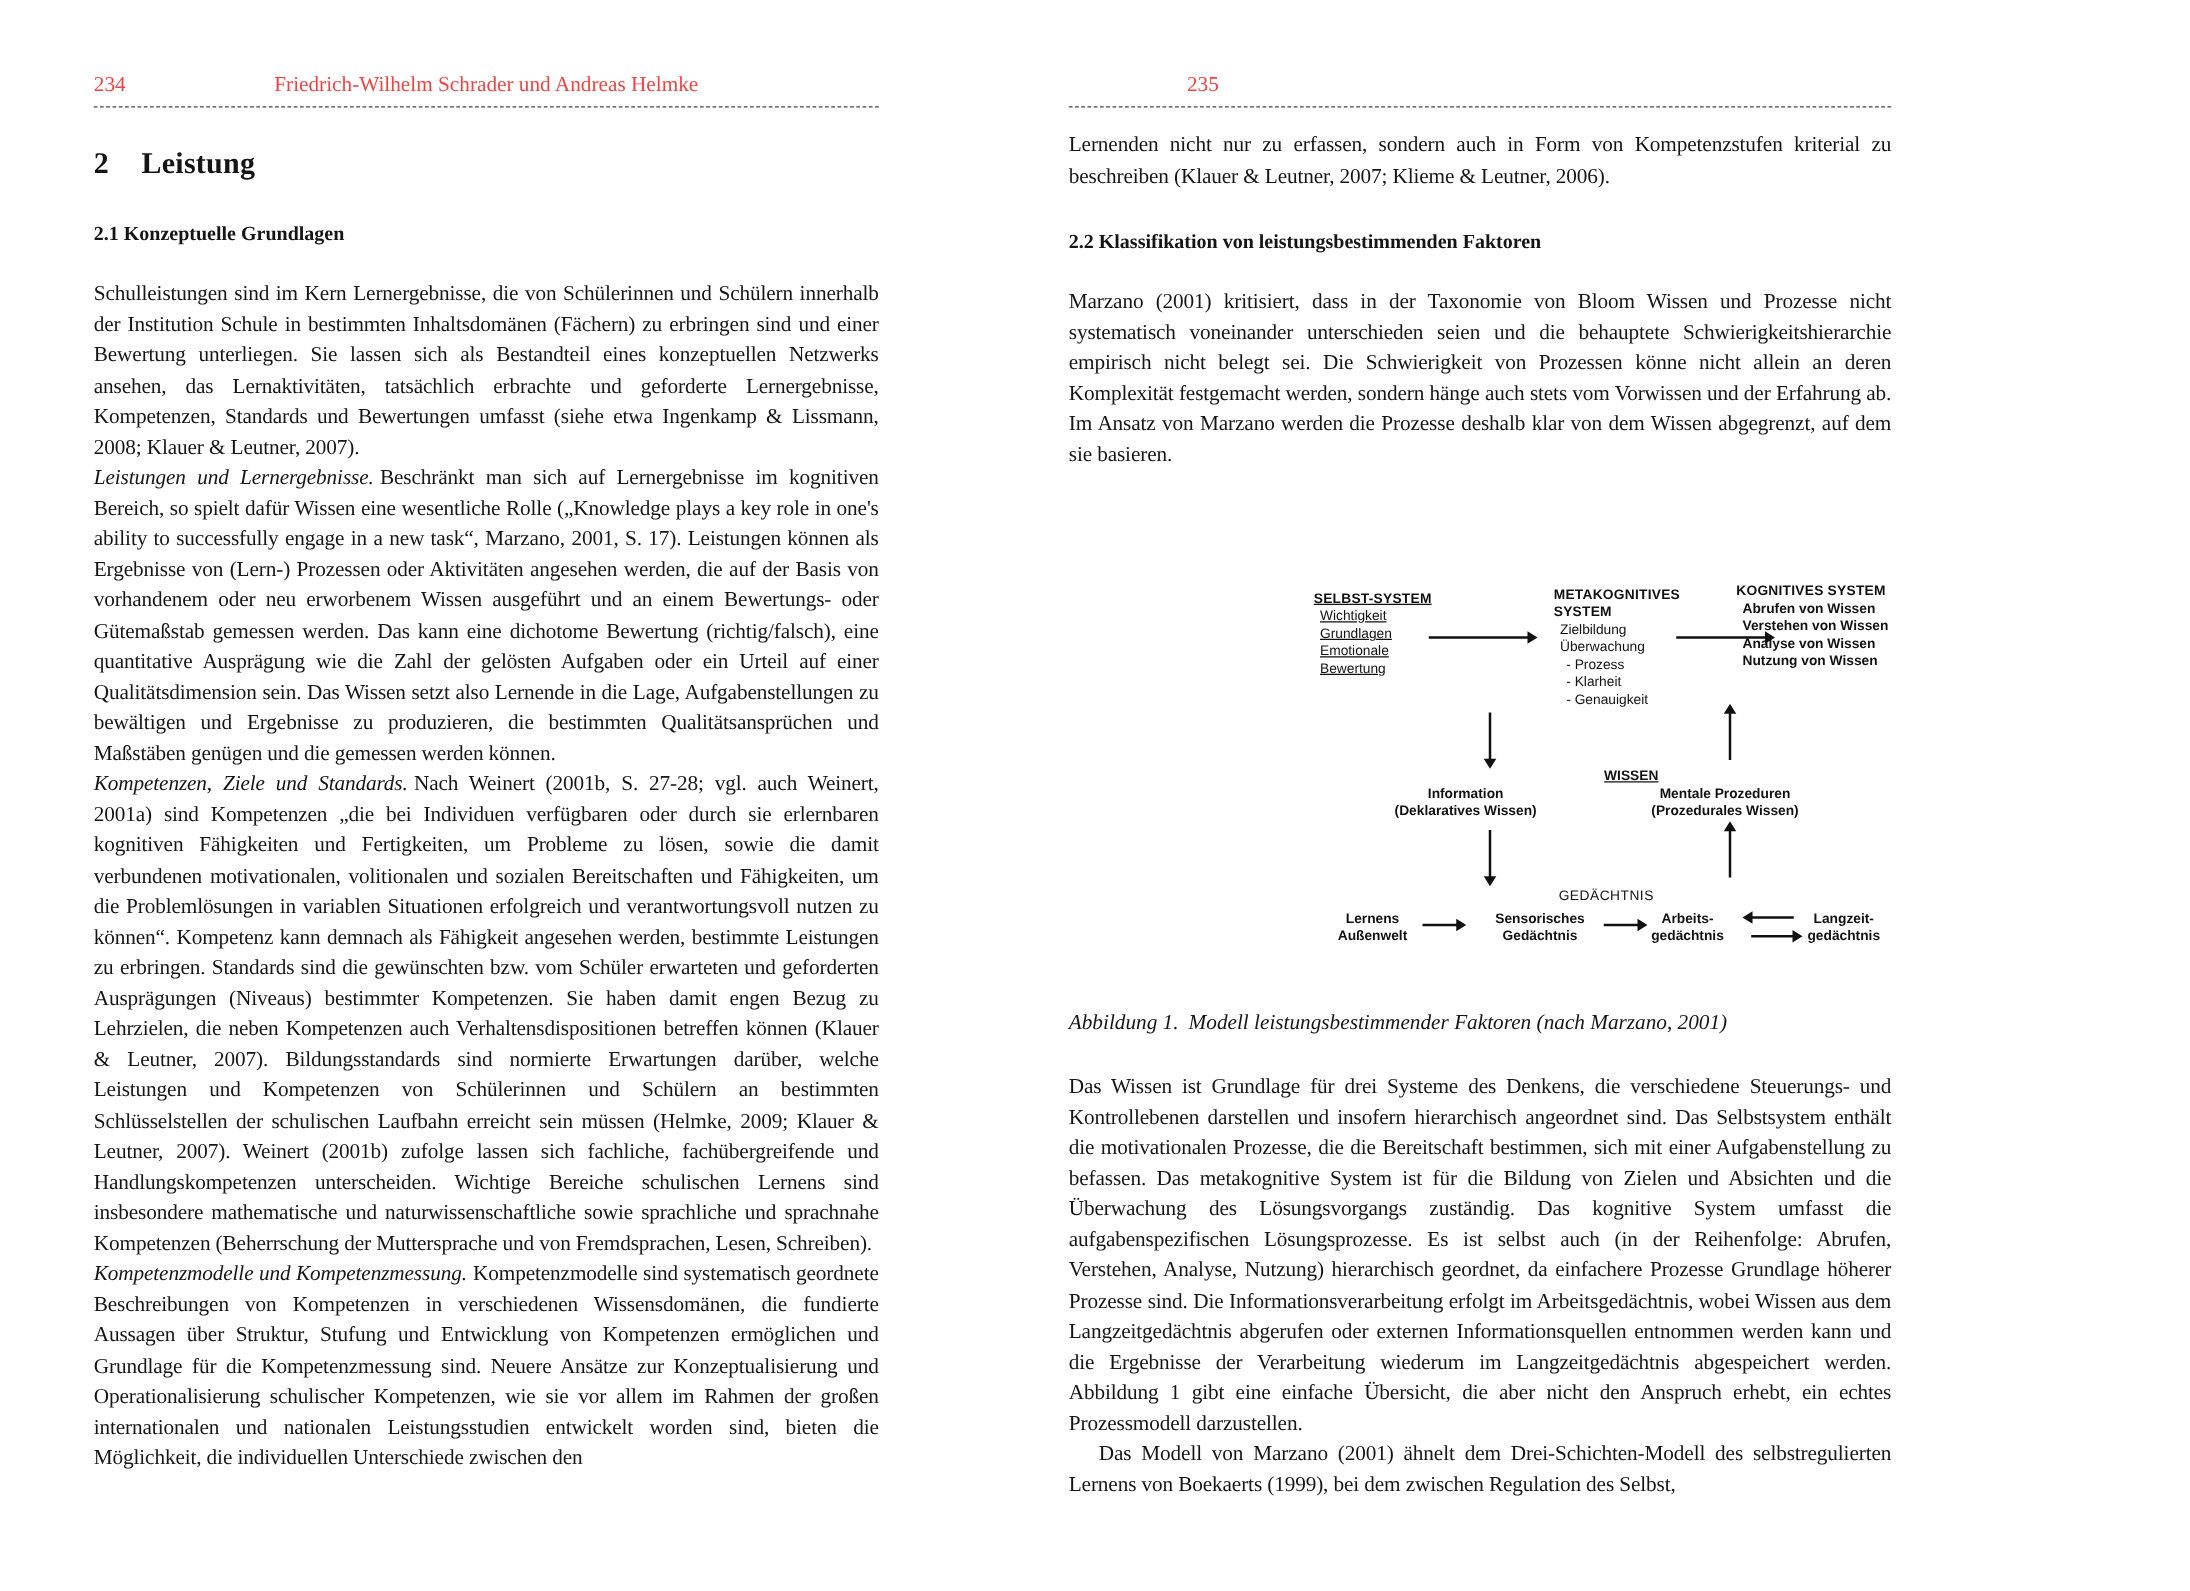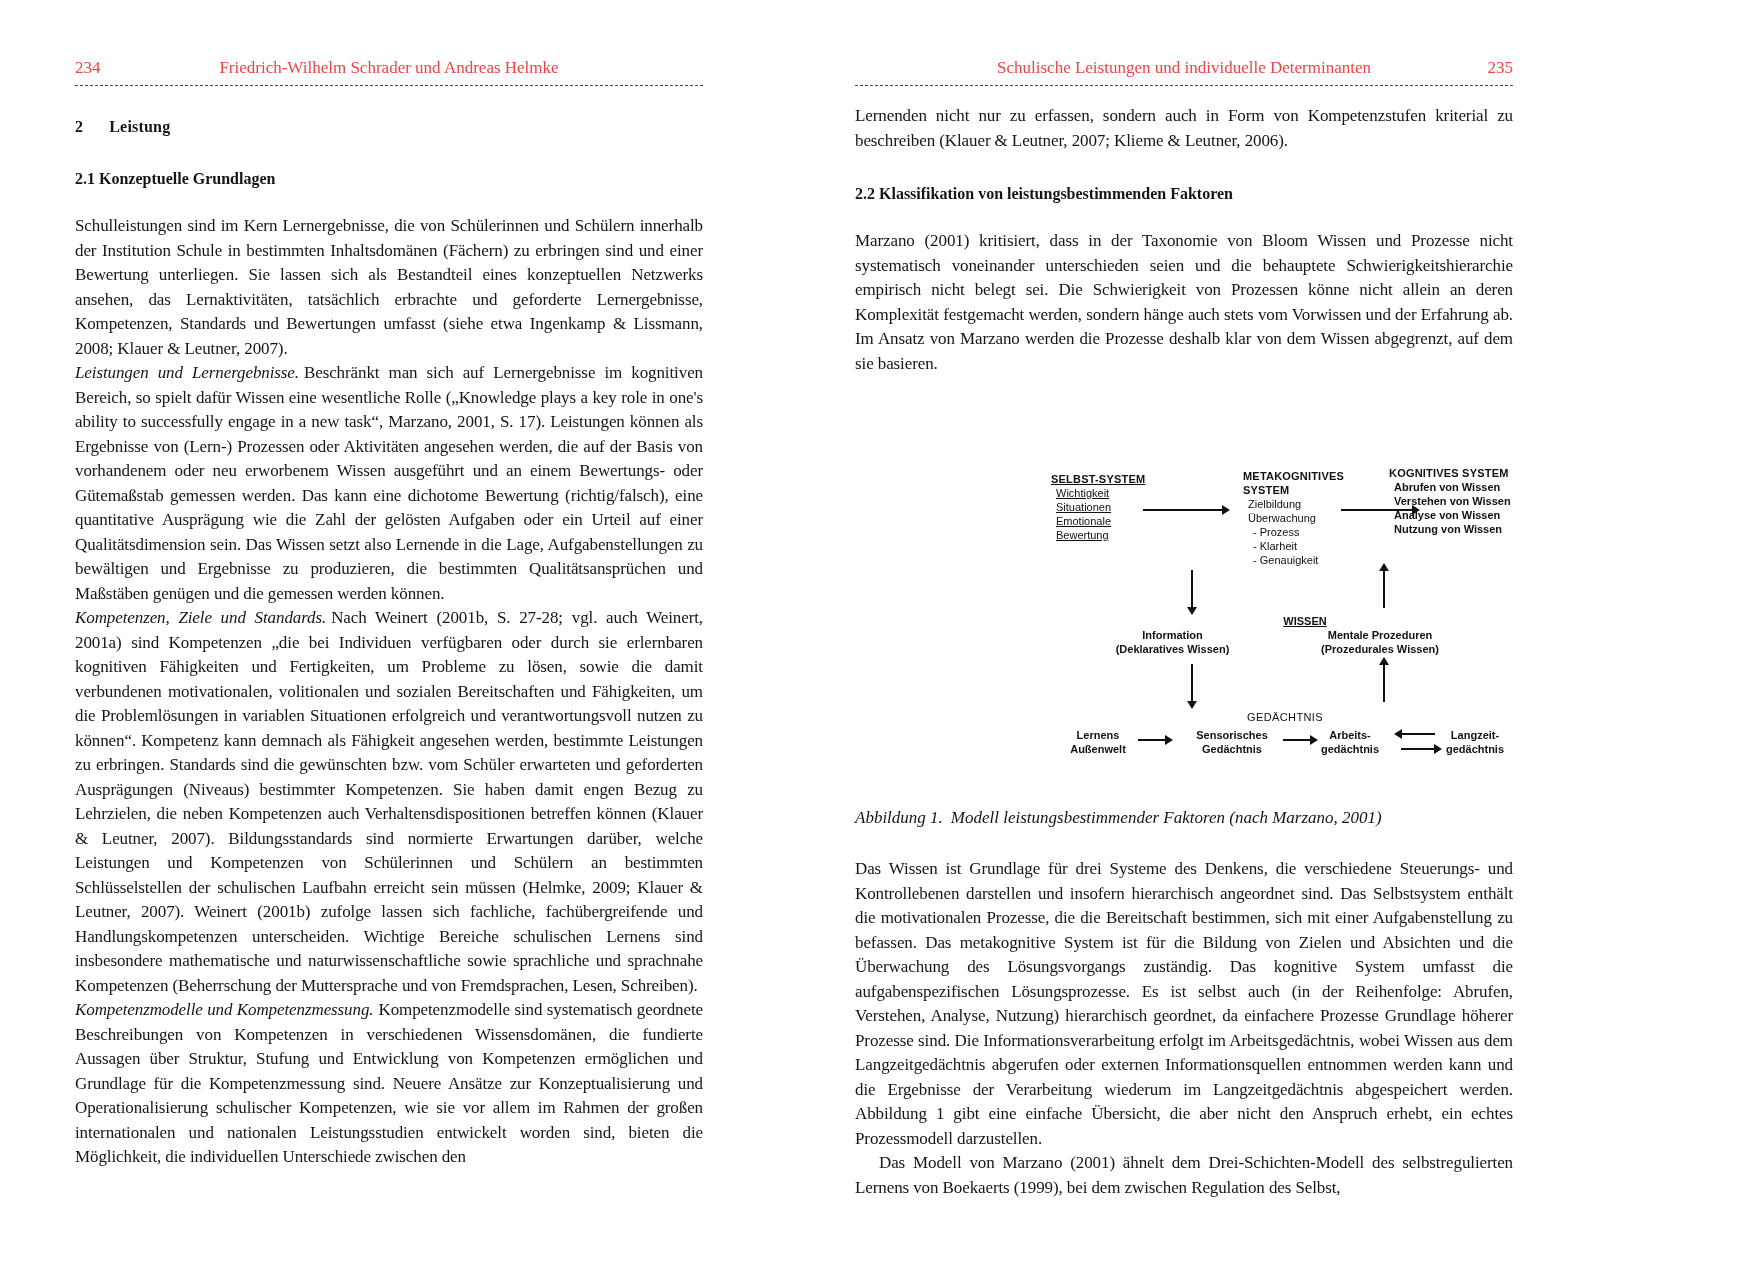--- a/index.html
+++ b/index.html
@@ -19,21 +19,21 @@
     border-bottom:1px dashed #444;
     padding-bottom:7px;
   }
   .rh-num{width:60px;}
   .rh-num.right{text-align:right;}
   .rh-center{flex:1;text-align:center;}
   .page-body{position:absolute;left:0;right:0;}
   .col-left .page-body{top:118px;}
   .col-right .page-body{top:104px;}
   h1.sec{
-    font-size:16px;font-weight:bold;margin:0 0 34px 0;letter-spacing:.2px;
+    font-size:24px;font-weight:bold;margin:0 0 34px 0;letter-spacing:.2px;
   }
   h1.sec .sec-num{margin-right:26px;}
   h2.sub{
     font-size:16px;font-weight:bold;margin:0 0 26px 0;
   }
   p.bp{
     margin:0;text-align:justify;
     font-size:17px;line-height:24.5px;letter-spacing:-0.1px;
   }
   p.bp .lead{font-style:italic;margin-right:5px;}
@@ -91,35 +91,34 @@
     <p class="bp"><span>Schulleistungen sind im Kern Lernergebnisse, die von Schülerinnen und Schülern innerhalb der Institution Schule in bestimmten Inhaltsdomänen (Fächern) zu erbringen sind und einer Bewertung unterliegen. Sie lassen sich als Bestandteil eines konzeptuellen Netzwerks ansehen, das Lernaktivitäten, tatsächlich erbrachte und geforderte Lernergebnisse, Kompetenzen, Standards und Bewertungen umfasst (siehe etwa Ingenkamp &amp; Lissmann, 2008; Klauer &amp; Leutner, 2007).</span></p>
     <p class="bp"><span class="lead">Leistungen und Lernergebnisse.</span><span>Beschränkt man sich auf Lernergebnisse im kognitiven Bereich, so spielt dafür Wissen eine wesentliche Rolle („Knowledge plays a key role in one's ability to successfully engage in a new task“, Marzano, 2001, S. 17). Leistungen können als Ergebnisse von (Lern-) Prozessen oder Aktivitäten angesehen werden, die auf der Basis von vorhandenem oder neu erworbenem Wissen ausgeführt und an einem Bewertungs- oder Gütemaßstab gemessen werden. Das kann eine dichotome Bewertung (richtig/falsch), eine quantitative Ausprägung wie die Zahl der gelösten Aufgaben oder ein Urteil auf einer Qualitätsdimension sein. Das Wissen setzt also Lernende in die Lage, Aufgabenstellungen zu bewältigen und Ergebnisse zu produzieren, die bestimmten Qualitätsansprüchen und Maßstäben genügen und die gemessen werden können.</span></p>
     <p class="bp"><span class="lead">Kompetenzen, Ziele und Standards.</span><span>Nach Weinert (2001b, S. 27-28; vgl. auch Weinert, 2001a) sind Kompetenzen „die bei Individuen verfügbaren oder durch sie erlernbaren kognitiven Fähigkeiten und Fertigkeiten, um Probleme zu lösen, sowie die damit verbundenen motivationalen, volitionalen und sozialen Bereitschaften und Fähigkeiten, um die Problemlösungen in variablen Situationen erfolgreich und verantwortungsvoll nutzen zu können“. Kompetenz kann demnach als Fähigkeit angesehen werden, bestimmte Leistungen zu erbringen. Standards sind die gewünschten bzw. vom Schüler erwarteten und geforderten Ausprägungen (Niveaus) bestimmter Kompetenzen. Sie haben damit engen Bezug zu Lehrzielen, die neben Kompetenzen auch Verhaltensdispositionen betreffen können (Klauer &amp; Leutner, 2007). Bildungsstandards sind normierte Erwartungen darüber, welche Leistungen und Kompetenzen von Schülerinnen und Schülern an bestimmten Schlüsselstellen der schulischen Laufbahn erreicht sein müssen (Helmke, 2009; Klauer &amp; Leutner, 2007). Weinert (2001b) zufolge lassen sich fachliche, fachübergreifende und Handlungskompetenzen unterscheiden. Wichtige Bereiche schulischen Lernens sind insbesondere mathematische und naturwissenschaftliche sowie sprachliche und sprachnahe Kompetenzen (Beherrschung der Muttersprache und von Fremdsprachen, Lesen, Schreiben).</span></p>
     <p class="bp"><span class="lead">Kompetenzmodelle und Kompetenzmessung.</span><span>Kompetenzmodelle sind systematisch geordnete Beschreibungen von Kompetenzen in verschiedenen Wissensdomänen, die fundierte Aussagen über Struktur, Stufung und Entwicklung von Kompetenzen ermöglichen und Grundlage für die Kompetenzmessung sind. Neuere Ansätze zur Konzeptualisierung und Operationalisierung schulischer Kompetenzen, wie sie vor allem im Rahmen der großen internationalen und nationalen Leistungsstudien entwickelt worden sind, bieten die Möglichkeit, die individuellen Unterschiede zwischen den</span></p>
   </div>
 </div>
 
 <div class="col col-right">
   <div class="running-header">
     <span class="rh-num"></span>
-    <span class="rh-center">Schulische Leistungen und individuelle Determinanten</span>
     <span class="rh-num right">235</span>
   </div>
   <div class="page-body">
     <p class="bp" style="margin-bottom:32px;">Lernenden nicht nur zu erfassen, sondern auch in Form von Kompetenzstufen kriterial zu beschreiben (Klauer &amp; Leutner, 2007; Klieme &amp; Leutner, 2006).</p>
     <h2 class="sub">2.2 Klassifikation von leistungsbestimmenden Faktoren</h2>
     <p class="bp">Marzano (2001) kritisiert, dass in der Taxonomie von Bloom Wissen und Prozesse nicht systematisch voneinander unterschieden seien und die behauptete Schwierigkeitshierarchie empirisch nicht belegt sei. Die Schwierigkeit von Prozessen könne nicht allein an deren Komplexität festgemacht werden, sondern hänge auch stets vom Vorwissen und der Erfahrung ab. Im Ansatz von Marzano werden die Prozesse deshalb klar von dem Wissen abgegrenzt, auf dem sie basieren.</p>
 
     <div class="figure">
 
       <div class="fx" style="left:196px;top:60px;text-decoration:underline;">
         <div class="sys-title">SELBST-SYSTEM</div>
         <div class="sys-items">
           <div>Wichtigkeit</div>
-          <div>Situationen</div>
+          <div>Grundlagen</div>
           <div>Emotionale</div>
           <div>Bewertung</div>
         </div>
       </div>
 
       <div class="ha right" style="left:288px;top:97px;width:80px;"></div>
 
       <div class="fx" style="left:388px;top:57px;">
         <div class="sys-title">METAKOGNITIVES</div>
         <div class="sys-title">SYSTEM</div>

